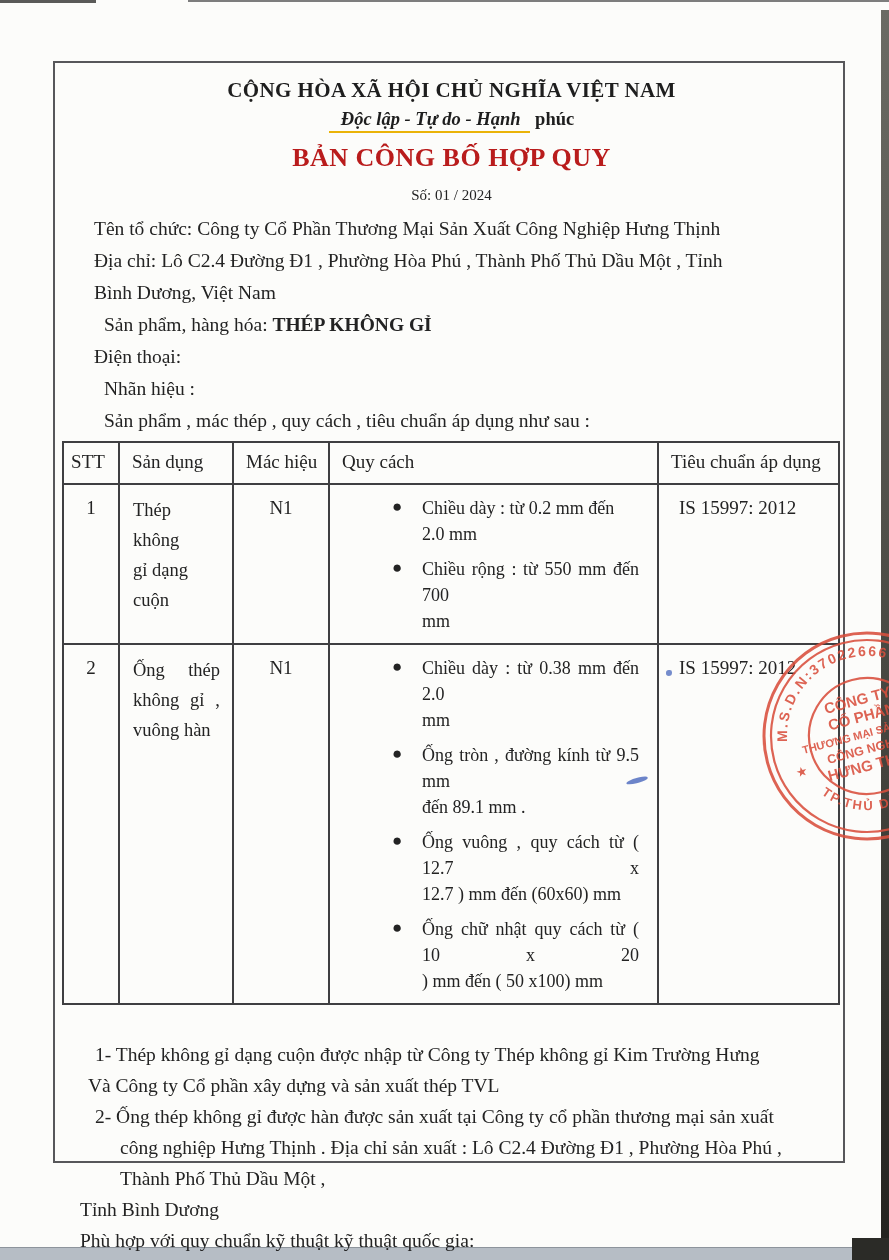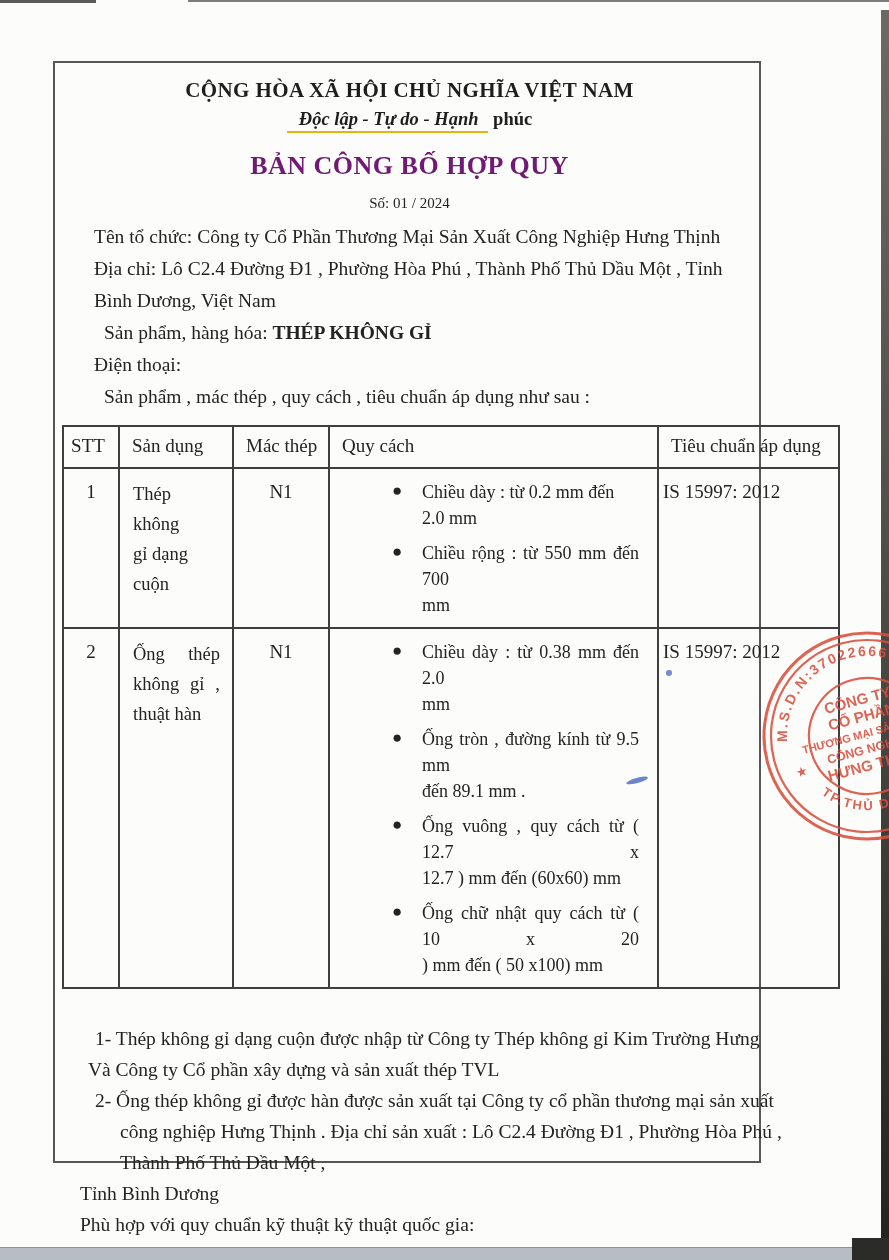--- a/index.html
+++ b/index.html
@@ -17,47 +17,47 @@
                       background:linear-gradient(#6b6b64,#44443e 60%,#23231f); }
   .scan-bottom-band { position:absolute; left:0; top:1247px; width:889px; height:13px;
                       background:#b6bdc5; border-top:1px solid #8d949c; }
   .scan-corner      { position:absolute; left:852px; top:1238px; width:37px; height:22px; background:#2b2b27; }
   .pen-mark-1 { position:absolute; left:626px; top:778px; width:22px; height:5px; background:#3c5cb8;
                 border-radius:60% 40% 50% 50%; opacity:.75; transform:rotate(-14deg); }
   .pen-mark-2 { position:absolute; left:666px; top:670px; width:6px; height:6px; background:#3c5cb8;
                 border-radius:50% 40% 60% 50%; opacity:.7; }
   
   .page-box {
-    position:absolute; left:53px; top:61px; width:708px; height:1102px;
+    position:absolute; left:53px; top:61px; width:792px; height:1102px;
     border:2px solid #57575a;
     padding:14px 20px 0 25px;
     background:transparent;
   }
   
   .hdr { text-align:center; }
   .national-title { font-size:21px; font-weight:bold; letter-spacing:.4px; line-height:26px; color:#1e1e1e; }
   .motto { font-size:18.5px; font-weight:bold; line-height:24px; margin-top:4px; color:#1e1e1e; }
   .motto .ul { border-bottom:2px solid #eab308; padding:0 10px 2px 12px;font-style:italic; }
-  .doc-title { font-size:26px; font-weight:bold; letter-spacing:.5px; margin-top:20px; line-height:30px; color:#701a75; }
+  .doc-title { font-size:26px; font-weight:bold; letter-spacing:.5px; margin-top:12px; line-height:30px; color:#b91c1c; }
   .doc-number { font-size:15px; margin-top:10px; line-height:24px; }
   
   .info { margin-top:6px; }
   .info .ln { font-size:19.5px; line-height:32px; white-space:nowrap;margin-left:14px; }
   .ln.ind { padding-left:10px; }
   .b { font-weight:bold; }
   
-  table.spec-table { border-collapse:collapse; margin-left:-18px; margin-top:12px; width:776px; table-layout:fixed; }
+  table.spec-table { border-collapse:collapse; margin-left:-18px; margin-top:4px; width:776px; table-layout:fixed; }
   .spec-table td, .spec-table th { border:2px solid #3f3f41; vertical-align:top; font-weight:normal; text-align:left; }
   .spec-table th { font-size:19px; height:42px; padding:8px 6px 0 12px; }
   .spec-table th.c, .spec-table td.c { text-align:center; padding-left:0; }
   td.cell-stt   { font-size:19px; padding-top:12px; }
   td.cell-prod  { font-size:18.5px; padding:10px 12px 16px 13px; line-height:30px; }
   td.cell-grade { font-size:19px; padding-top:12px; }
   td.cell-spec  { padding:10px 10px 0 0; }
-  td.cell-std   { font-size:19px; padding:12px 4px 0 4px; }
+  td.cell-std   { font-size:19px; padding:12px 4px 0 20px; }
   .r1 td { height:94px; }
   .r2 td { height:238px; }
   ul.specs { list-style:none; }
   li.spec { position:relative; padding-left:92px; padding-right:8px; margin-bottom:9px;
             font-size:18px; line-height:26px; }
   li.spec .dot { position:absolute; left:62px; top:-1px; font-size:17px; }
   .lnb { display:block; }
   .jl  { text-align:justify; text-align-last:justify; }
   
   .notes { margin-top:34px; margin-left:-18px; width:776px; }
@@ -89,36 +89,37 @@
     <div class="doc-title">BẢN CÔNG BỐ HỢP QUY</div>
     <div class="doc-number">Số: 01 / 2024</div>
   </div>
 
   <div class="info">
     <div class="ln">Tên tổ chức: Công ty Cổ Phần Thương Mại Sản Xuất Công Nghiệp Hưng Thịnh</div>
     <div class="ln">Địa chỉ: Lô C2.4 Đường Đ1 , Phường Hòa Phú , Thành Phố Thủ Dầu Một , Tỉnh</div>
     <div class="ln">Bình Dương, Việt Nam</div>
     <div class="ln ind"><span>Sản phẩm, hàng hóa: </span><span class="b">THÉP KHÔNG GỈ</span></div>
     <div class="ln">Điện thoại:</div>
+    <div class="ln ind">Nhãn hiệu :</div>
     <div class="ln ind">Sản phẩm , mác thép , quy cách , tiêu chuẩn áp dụng như sau :</div>
   </div>
 
   <table class="spec-table">
     <colgroup>
       <col style="width:56px">
         <col style="width:114px">
         <col style="width:96px">
         <col style="width:329px">
         <col style="width:181px">
     </colgroup>
     <tbody>
         <tr>
       <th class="c">STT</th>
       <th>Sản dụng</th>
-      <th>Mác thép</th>
+      <th>Mác hiệu</th>
       <th>Quy cách</th>
       <th>Tiêu chuẩn áp dụng</th>
     </tr>
     <tr class="r1">
       <td class="c cell-stt">1</td>
       <td class="cell-prod">
         <span class="lnb jl">Thép không</span>
         <span class="lnb">gỉ dạng cuộn</span>
       </td>
       <td class="c cell-grade">N1</td>
@@ -135,21 +136,21 @@
           </li>
         </ul>
       </td>
       <td class="cell-std">IS 15997: 2012</td>
     </tr>
     <tr class="r2">
       <td class="c cell-stt">2</td>
       <td class="cell-prod">
         <span class="lnb jl">Ống thép</span>
         <span class="lnb jl">không gỉ ,</span>
-        <span class="lnb">thuật hàn</span>
+        <span class="lnb">vuông hàn</span>
       </td>
       <td class="c cell-grade">N1</td>
       <td class="cell-spec">
         <ul class="specs">
           <li class="spec">
                 <span class="dot">●</span>
             <span class="lnb jl">Chiều dày : từ 0.38 mm đến 2.0</span>
             <span class="lnb">mm</span>
           </li>
           <li class="spec">

